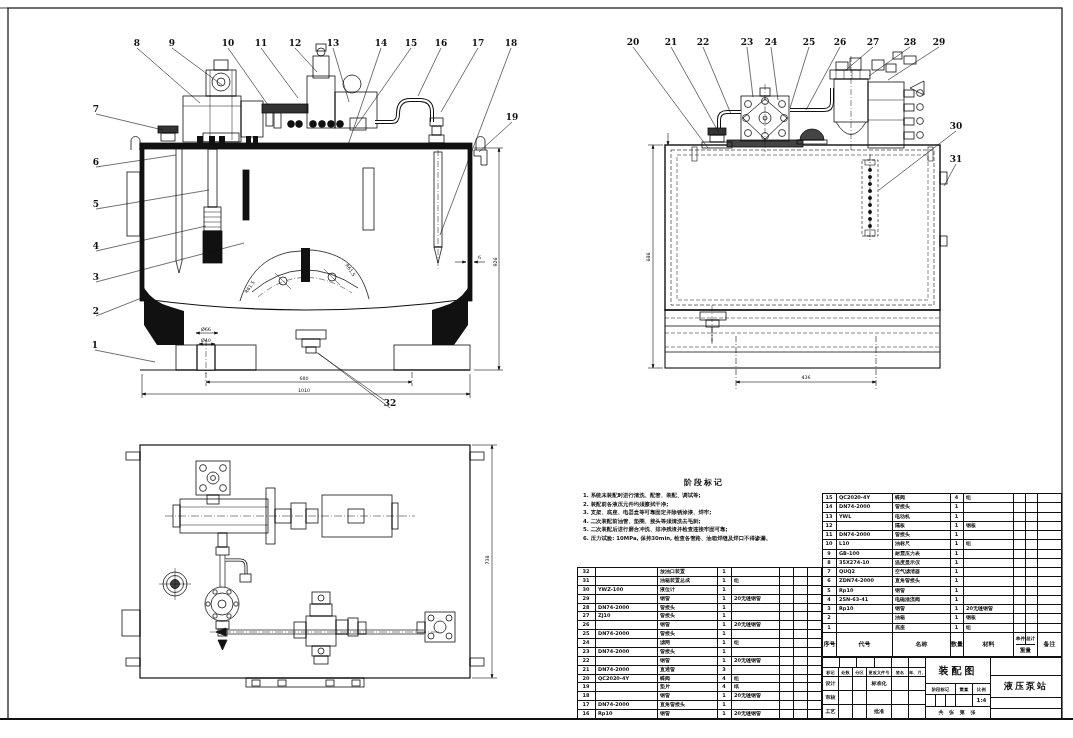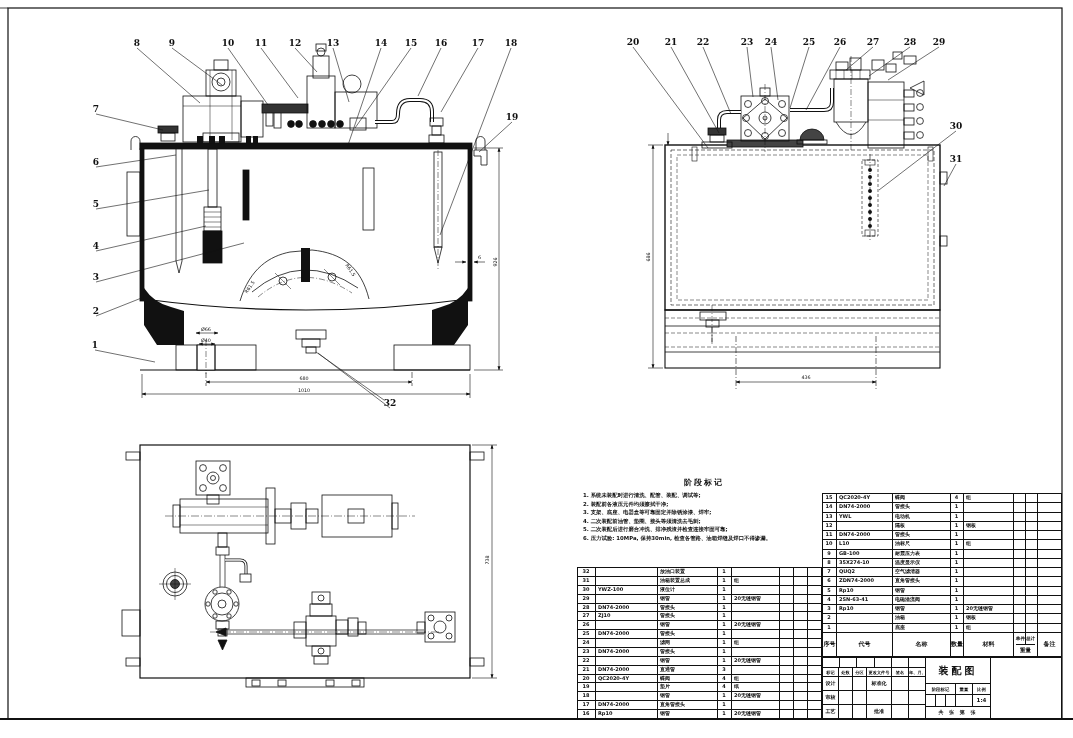--- a/index.html
+++ b/index.html
@@ -926,15 +926,21 @@
     </div>
     <div id="tb-scaleval">
       <div style="width:10px"></div>
           <div style="width:10px"></div>
           <div style="width:10px"></div>
       <div style="width:17px"></div>
       <div style="flex:1;font-size:5.5px">1:4</div>
     </div>
     <div id="tb-sheet">共 张 第 张</div>
   </div>
+  <div id="tb-right">
+    <div id="tb-r-top"></div>
+    <div id="tb-name">液压泵站</div>
+    <div id="tb-r-row1"></div>
+    <div id="tb-r-row2"></div>
+  </div>
 </div>
 
 </div>
 
 </body></html>

